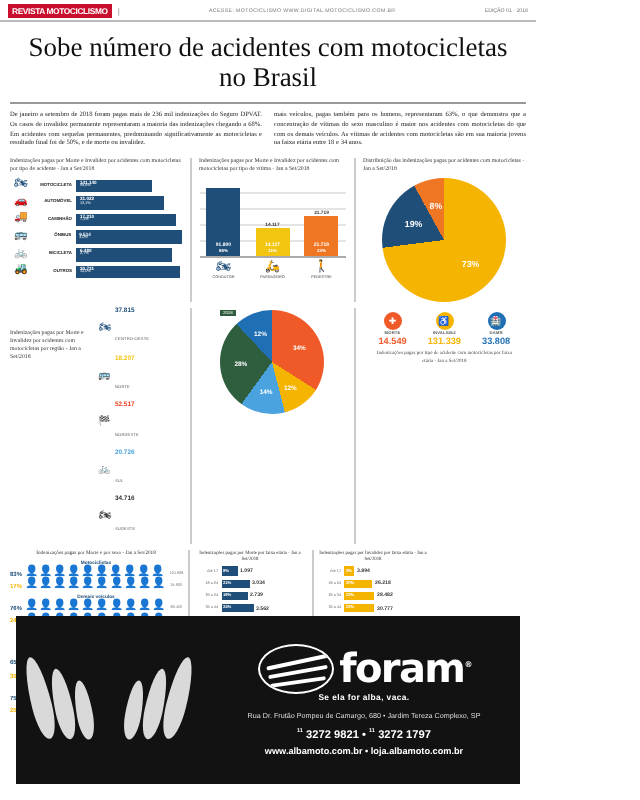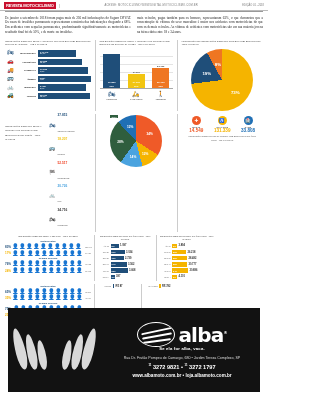--- a/index.html
+++ b/index.html
@@ -165,20 +165,21 @@
 
   <div class="masthead">
     <div class="logo-box">
       <span class="logo-txt">REVISTA MOTOCICLISMO</span>
     </div>
     <span class="logo-sep">|</span>
     <div class="mast-center">ACESSE: MOTOCICLISMO WWW.DIGITAL.MOTOCICLISMO.COM.BR</div>
     <div class="mast-right">EDIÇÃO 01 - 2018</div>
   </div>
 
+  <div class="headline">Sobe número de acidentes com motocicletas no Brasil</div>
   <div class="rule"></div>
 
   <div class="lead">
     <div class="lead-col">De janeiro a setembro de 2018 foram pagas mais de 236 mil indenizações do Seguro DPVAT. Os casos de invalidez permanente representaram a maioria das indenizações chegando a 68%. Em acidentes com sequelas permanentes, predominando significativamente as motocicletas e resultado final foi de 50%, e de morte ou invalidez.</div>
     <div class="lead-col">mais veículos, pagas também para os homens, representaram 63%, o que demonstra que a concentração de vítimas do sexo masculino é maior nos acidentes com motocicletas do que com os demais veículos. As vítimas de acidentes com motocicletas são em sua maioria jovens na faixa etária entre 18 e 34 anos.</div>
   </div>
 
   <div class="info">
 
     <div class="grid-top">
@@ -642,21 +643,21 @@
       </div>
     </div>
     <div class="ad-right">
       <div class="alba-mark">
         <div class="alba-oval">
           <i style="left:3px;top:7px;width:32px;transform:rotate(-12deg)"></i>
           <i style="left:4px;top:12px;width:30px;transform:rotate(-10deg)"></i>
           <i style="left:5px;top:17px;width:28px;transform:rotate(-8deg)"></i>
         </div>
         <div class="alba-word">
-          <span>alba</span><span class="alba-reg">®</span>
+          <span>foram</span><span class="alba-reg">®</span>
         </div>
       </div>
       <div class="alba-slogan">Se ela for alba, vaca.</div>
       <div class="ad-addr">Rua Dr. Frutão Pompeu de Camargo, 680 • Jardim Tereza Complexo, SP</div>
       <div class="ad-phone">
         <sup>11</sup>
         <span>3272 9821</span> •
         <sup>11</sup>
         <span>3272 1797</span>
       </div>

